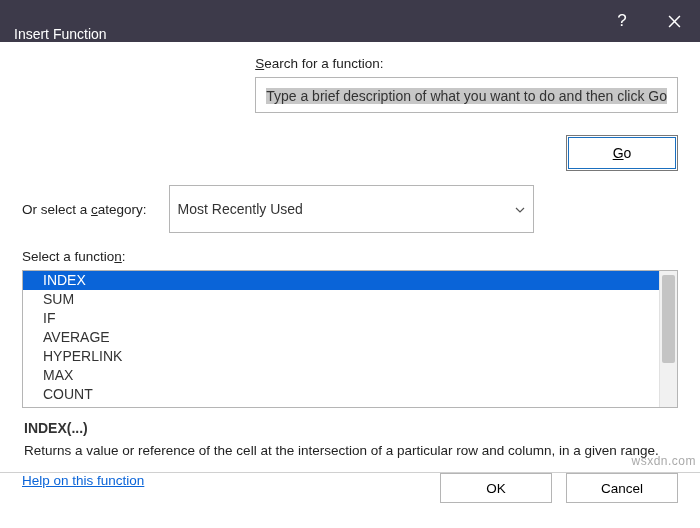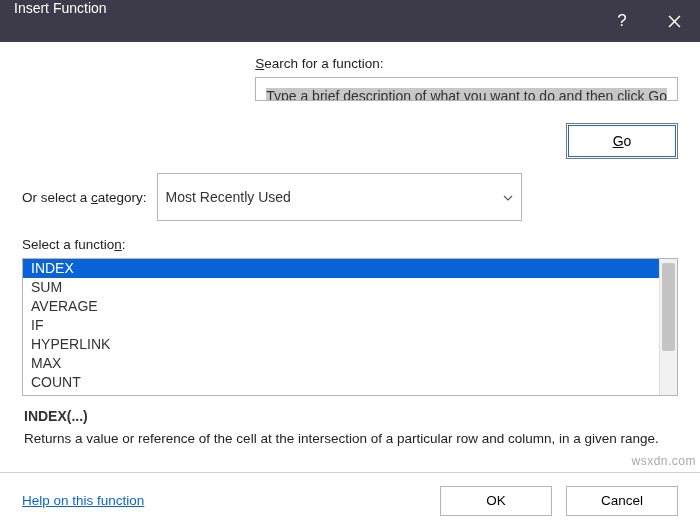--- a/index.html
+++ b/index.html
@@ -1,39 +1,39 @@
 <!DOCTYPE html>
 <html><head>
   <meta charset="utf-8">
   <style>
     * { box-sizing: border-box; margin: 0; padding: 0; }
     body { font-family: "Segoe UI", Tahoma, sans-serif; font-size: 13px; background: #fff; width: 700px; height: 528px; overflow: hidden; position: relative; color: #333; }
-    .titlebar { background: #3d3a4a; color: #fff; height: 42px; display: flex; align-items: flex-start; padding-left: 14px; }
+    .titlebar { background: #3d3a4a; color: #fff; height: 42px; display: flex; align-items: flex-end; padding-left: 14px; }
     .titlebar .title { font-size: 14px; flex: 1; }
     .titlebar .tbtn { width: 52px; height: 42px; display: flex; align-items: center; justify-content: center; font-size: 17px; cursor: pointer; }
     .content { padding: 14px 22px 0 22px; }
     .row1 { display: flex; align-items: flex-end; gap: 22px; margin-bottom: 14px; flex-direction: column; }
     .row1 .left { flex: 1; }
     .lbl { display: block; margin-bottom: 6px; font-size: 13.5px; color: #222; }
-    .searchbox-wrap { width: 100%; height: 24px; border: 1px solid #b5b5b5; background: #fff; padding: 10px 10px; font-size: 14px; color: #333; overflow: hidden; white-space: nowrap; }
+    .searchbox-wrap { width: 100%; height: 36px; border: 1px solid #b5b5b5; background: #fff; padding: 10px 10px; font-size: 14px; color: #333; overflow: hidden; white-space: nowrap; }
     .searchbox-wrap .seltxt { background: #c7c7c7; }
     .gobtn { width: 112px; height: 36px; border: 1px solid #787878; background: #fff; font-size: 14px; cursor: pointer; display: flex; align-items: center; justify-content: center; outline: 1px solid #1a6fbf; outline-offset: -3px; }
-    .row2 { display: flex; align-items: center; gap: 10px; margin-bottom: 16px; }
+    .row2 { display: flex; align-items: center; gap: 22px; margin-bottom: 16px; }
     .catsel { flex: 1; max-width: 365px; height: 48px; border: 1px solid #b5b5b5; background: #fff; padding: 5px 8px; display: flex; justify-content: space-between; align-items: center; font-size: 14px; cursor: pointer; }
     .catsel .chev { font-size: 11px; color: #666; }
     .funcbox { border: 1px solid #b5b5b5; background: #fff; height: 138px; display: flex; margin-bottom: 8px; }
     .funclist { flex: 1; overflow: hidden; font-size: 14px; }
-    .funclist .item { padding: 0 8px; line-height: 19px; cursor: pointer; }
+    .funclist .item { padding: 0 20px; line-height: 19px; cursor: pointer; }
     .funclist .item.sel { background: #0a64d8; color: #fff; }
     .scroll { width: 18px; background: #f1f1f1; border-left: 1px solid #e1e1e1; position: relative; }
     .scroll .thumb { position: absolute; left: 2px; right: 2px; top: 4px; height: 88px; background: #c4c4c4; border-radius: 2px; }
     .desc { padding: 4px 2px 0 2px; }
     .desc .sig { font-weight: 700; font-size: 14px; margin-bottom: 6px; }
     .desc .txt { font-size: 13.5px; line-height: 1.4; color: #222; }
-    .footer { position: absolute; left: 0; right: 0; bottom: 0; height: 56px; border-top: 1px solid #d0d0d0; display: flex; align-items: center; padding: 0 22px; background: #fff; }
+    .footer { position: absolute; left: 0; right: 0; bottom: 0; height: 56px; border-top: 1px solid #d0d0d0; display: flex; align-items: flex-start; padding: 0 22px; background: #fff; }
     .footer .helplink { color: #0a64d8; text-decoration: underline; font-size: 13.5px; cursor: pointer; flex: 1; }
     .footer .btn { width: 112px; height: 30px; border: 1px solid #b5b5b5; background: #fff; font-size: 13.5px; margin-left: 14px; cursor: pointer; }
     .watermark { position: absolute; right: 4px; bottom: 60px; font-size: 12px; color: #aaa; letter-spacing: 0.5px; pointer-events: none; }
     u.akey { text-decoration: underline; }
   </style>
 </head>
 <body>
 
 <div class="titlebar">
   <span class="title">Insert Function</span>
@@ -70,22 +70,22 @@
           </svg>
       </span>
     </div>
   </div>
 
   <label class="lbl">Select a functio<u class="akey">n</u>:</label>
   <div class="funcbox">
     <div class="funclist" id="funclist">
         <div class="item sel">INDEX</div>
         <div class="item">SUM</div>
+        <div class="item">IF</div>
         <div class="item">AVERAGE</div>
-        <div class="item">IF</div>
         <div class="item">HYPERLINK</div>
         <div class="item">MAX</div>
         <div class="item">COUNT</div>
       </div>
     <div class="scroll">
       <div class="thumb"></div>
     </div>
   </div>
 
   <div class="desc">

